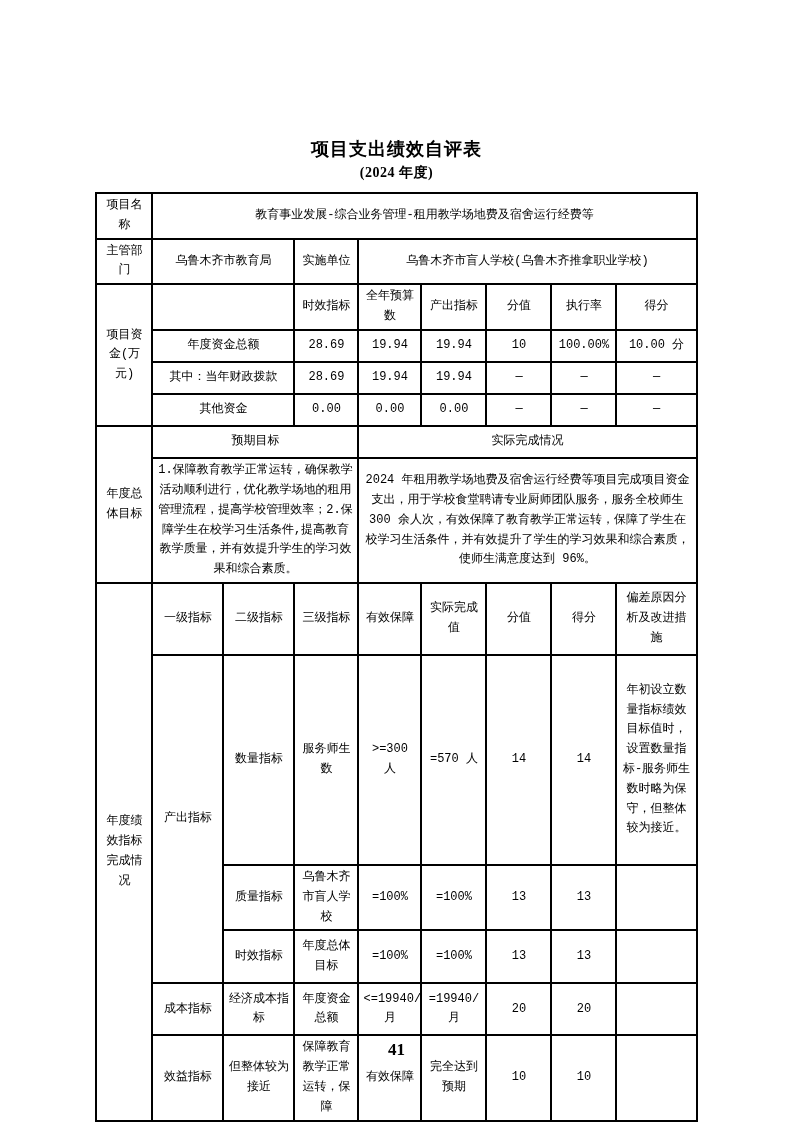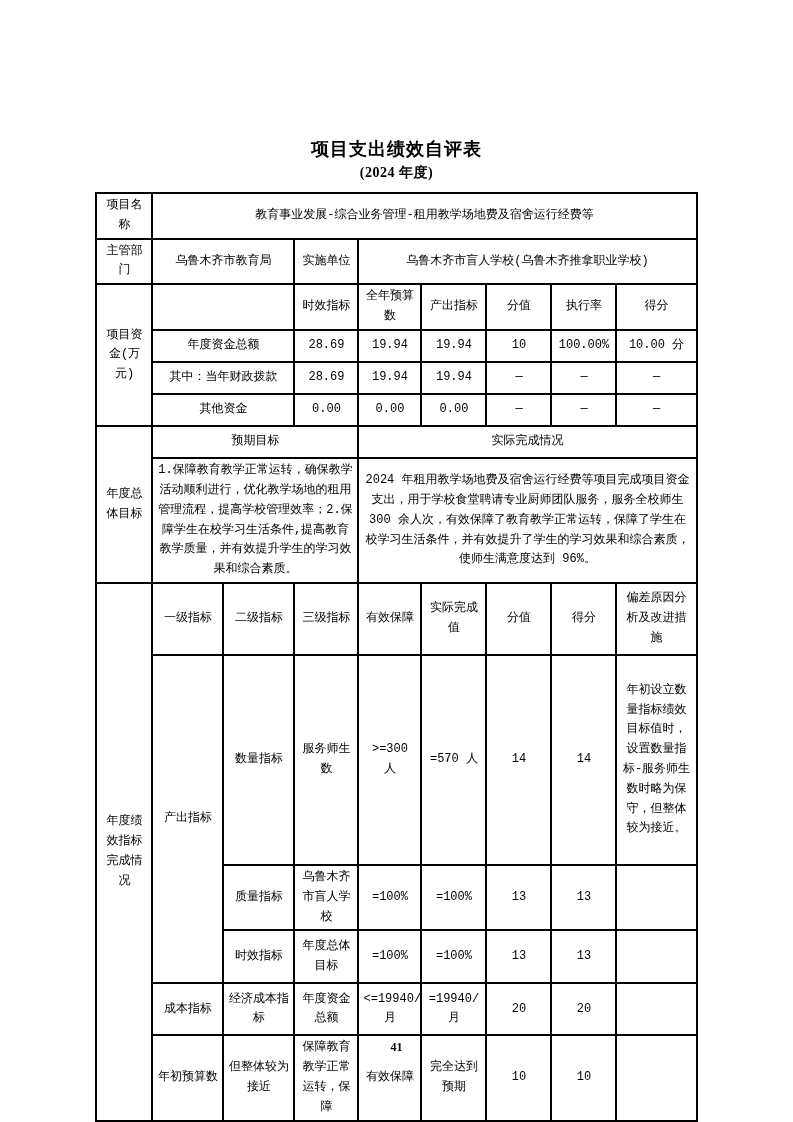--- a/index.html
+++ b/index.html
@@ -27,21 +27,21 @@
     font-size:12px;line-height:1.65;
     text-align:center;vertical-align:middle;
     padding:2px 4px;overflow:hidden;
   }
   td.tall-remark{padding:3px 13px;text-align:justify;line-height:1.6;margin-top:48px;}
   td.goal-expected{text-align:justify;line-height:1.6;padding:3px 7px;margin-left:24px;}
   td.goal-actual{text-align:justify;line-height:2.33;padding:3px 8px;}
   td.hdr3{line-height:1.75;padding:2px 12px;}
   .pageno{
     position:absolute;left:0;right:0;top:1040px;
-    text-align:center;font-size:12px;font-weight:bold;
+    text-align:center;font-size:17px;font-weight:bold;
     font-family:"Liberation Serif","DejaVu Serif",serif;
   }
 </style>
 </head>
 <body>
 
 <div class="sheet">
 
   <div class="doc-title">项目支出绩效自评表</div>
   <div class="doc-subtitle">(2024 年度)</div>
@@ -162,21 +162,21 @@
       <td style="height:46px">成本指标</td>
       <td>经济成本指标</td>
       <td>年度资金总额</td>
       <td>&lt;=19940/月</td>
       <td>=19940/月</td>
       <td>20</td>
       <td>20</td>
       <td></td>
     </tr>
     <tr>
-      <td style="height:69px">年初预算数</td>
+      <td style="height:69px">效益指标</td>
       <td>但整体较为接近</td>
       <td>保障教育教学正常运转，保障</td>
       <td>有效保障</td>
       <td>完全达到预期</td>
       <td>10</td>
       <td>10</td>
       <td></td>
     </tr>
   </tbody>
     </table>

